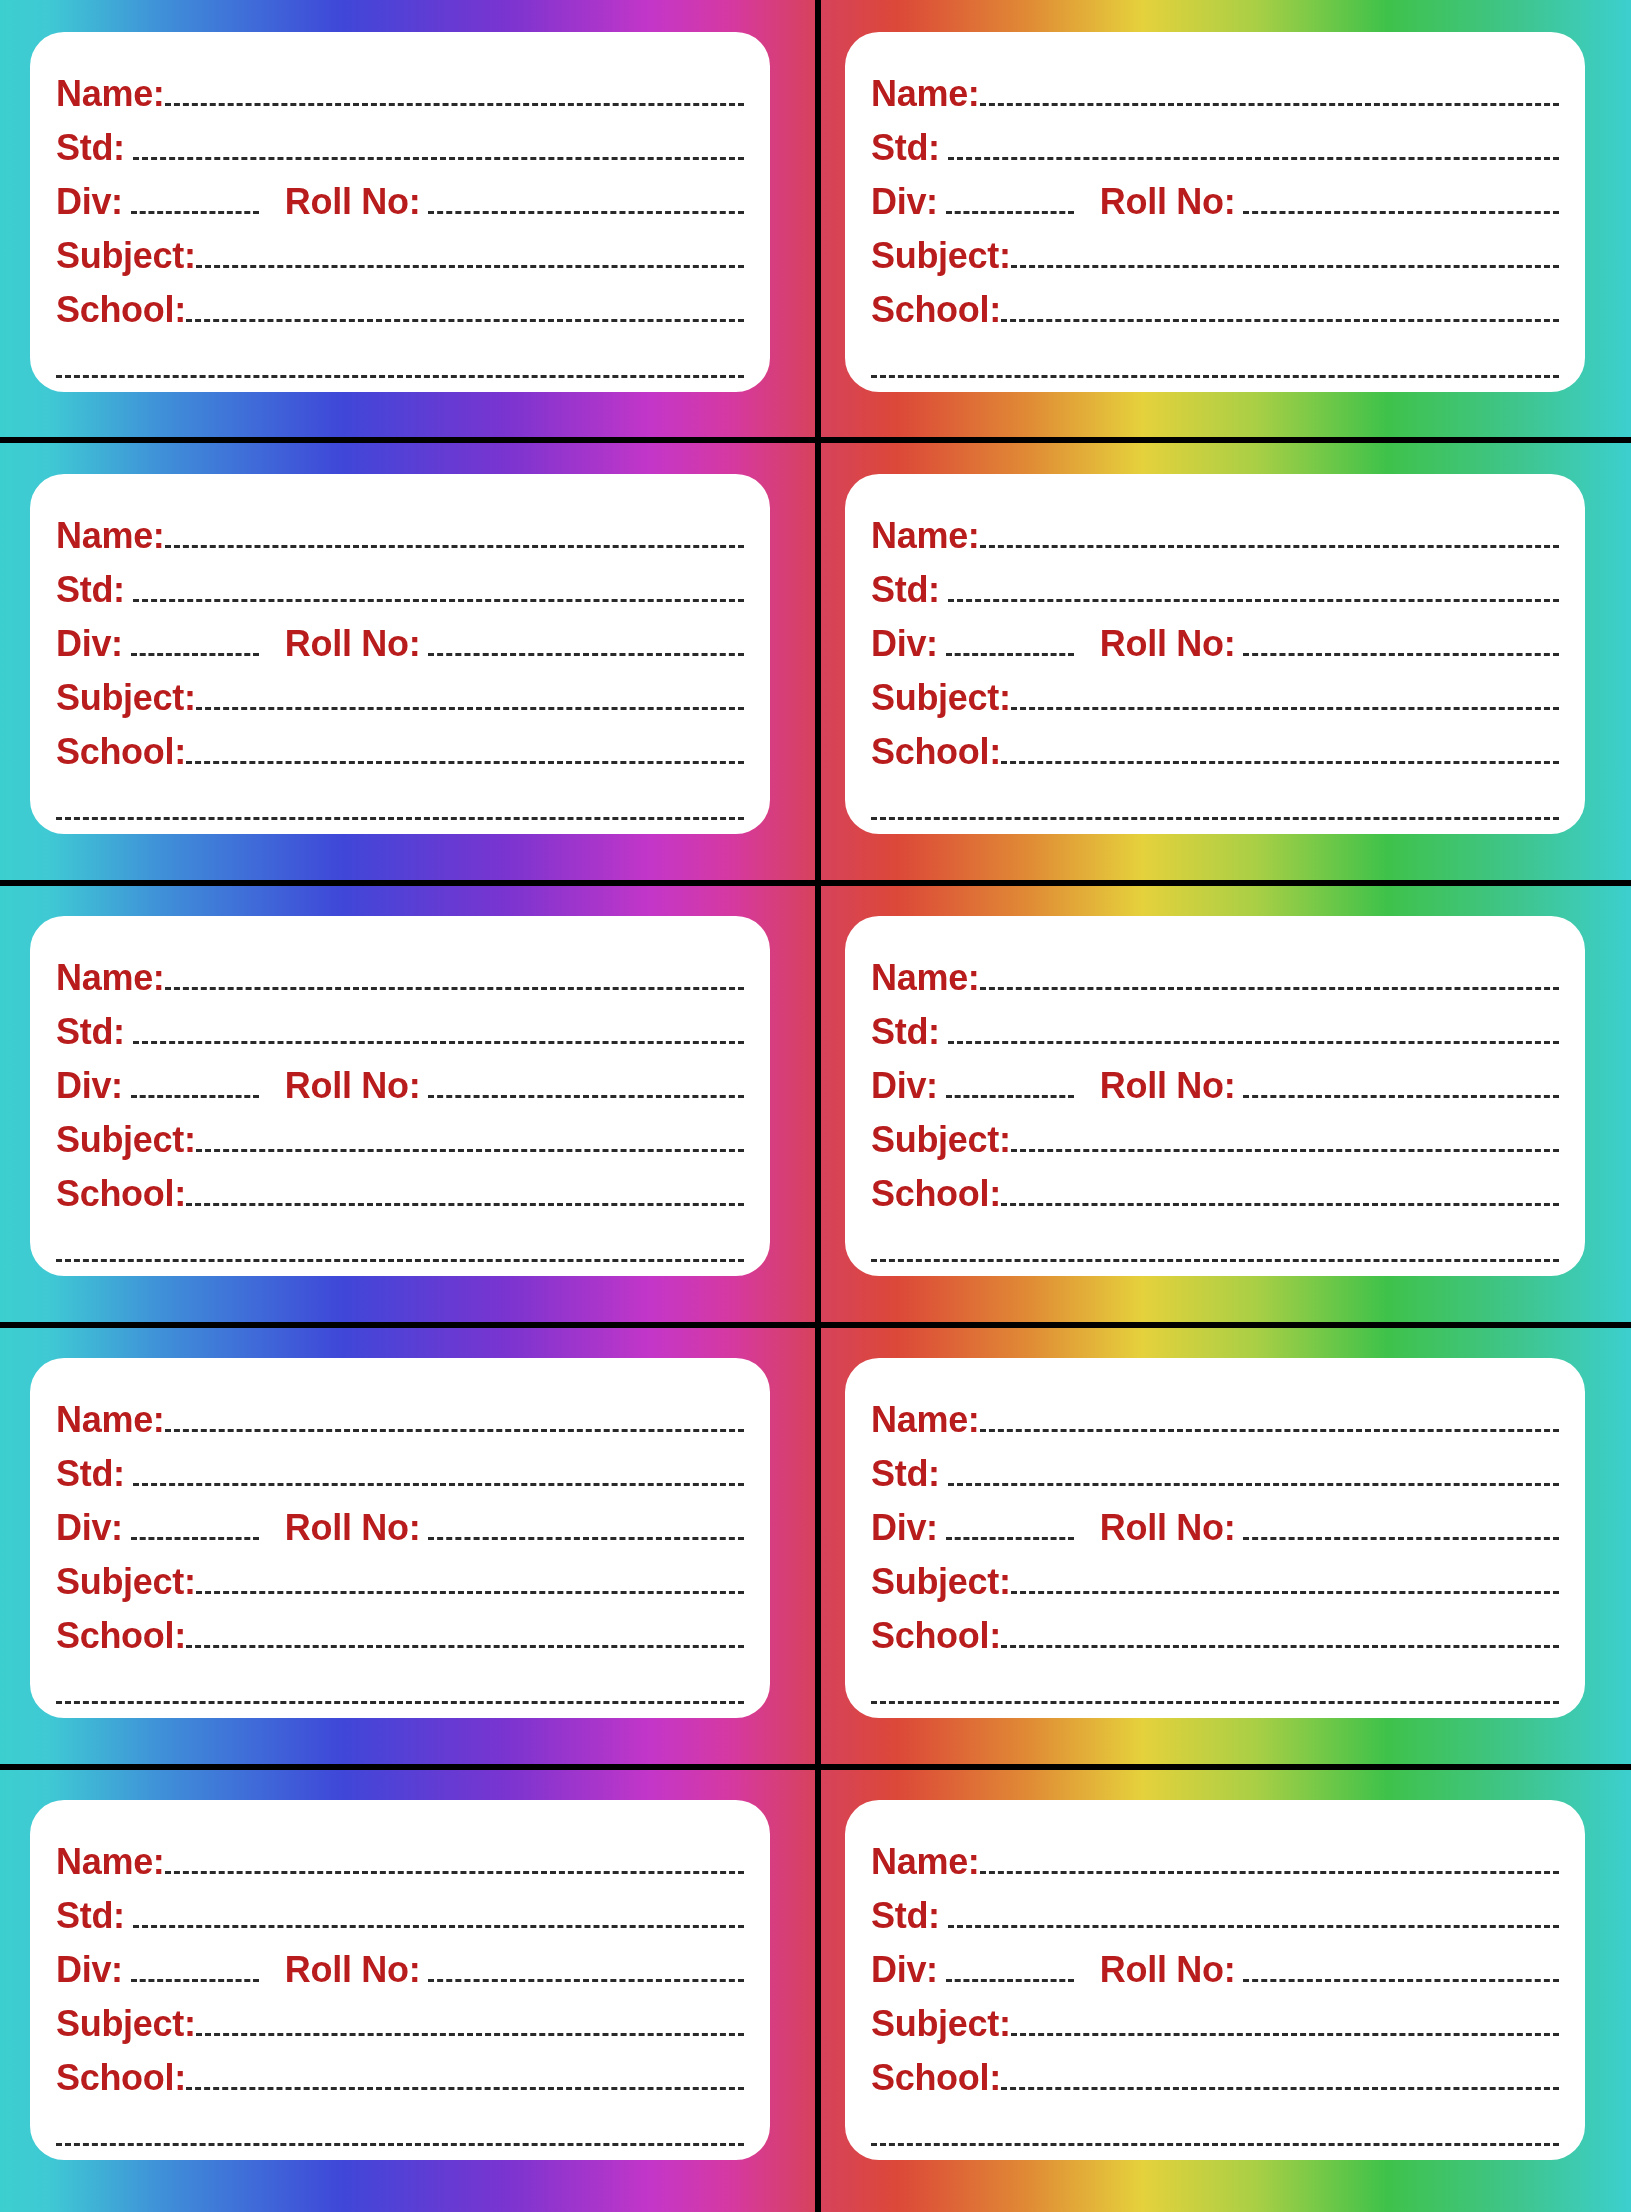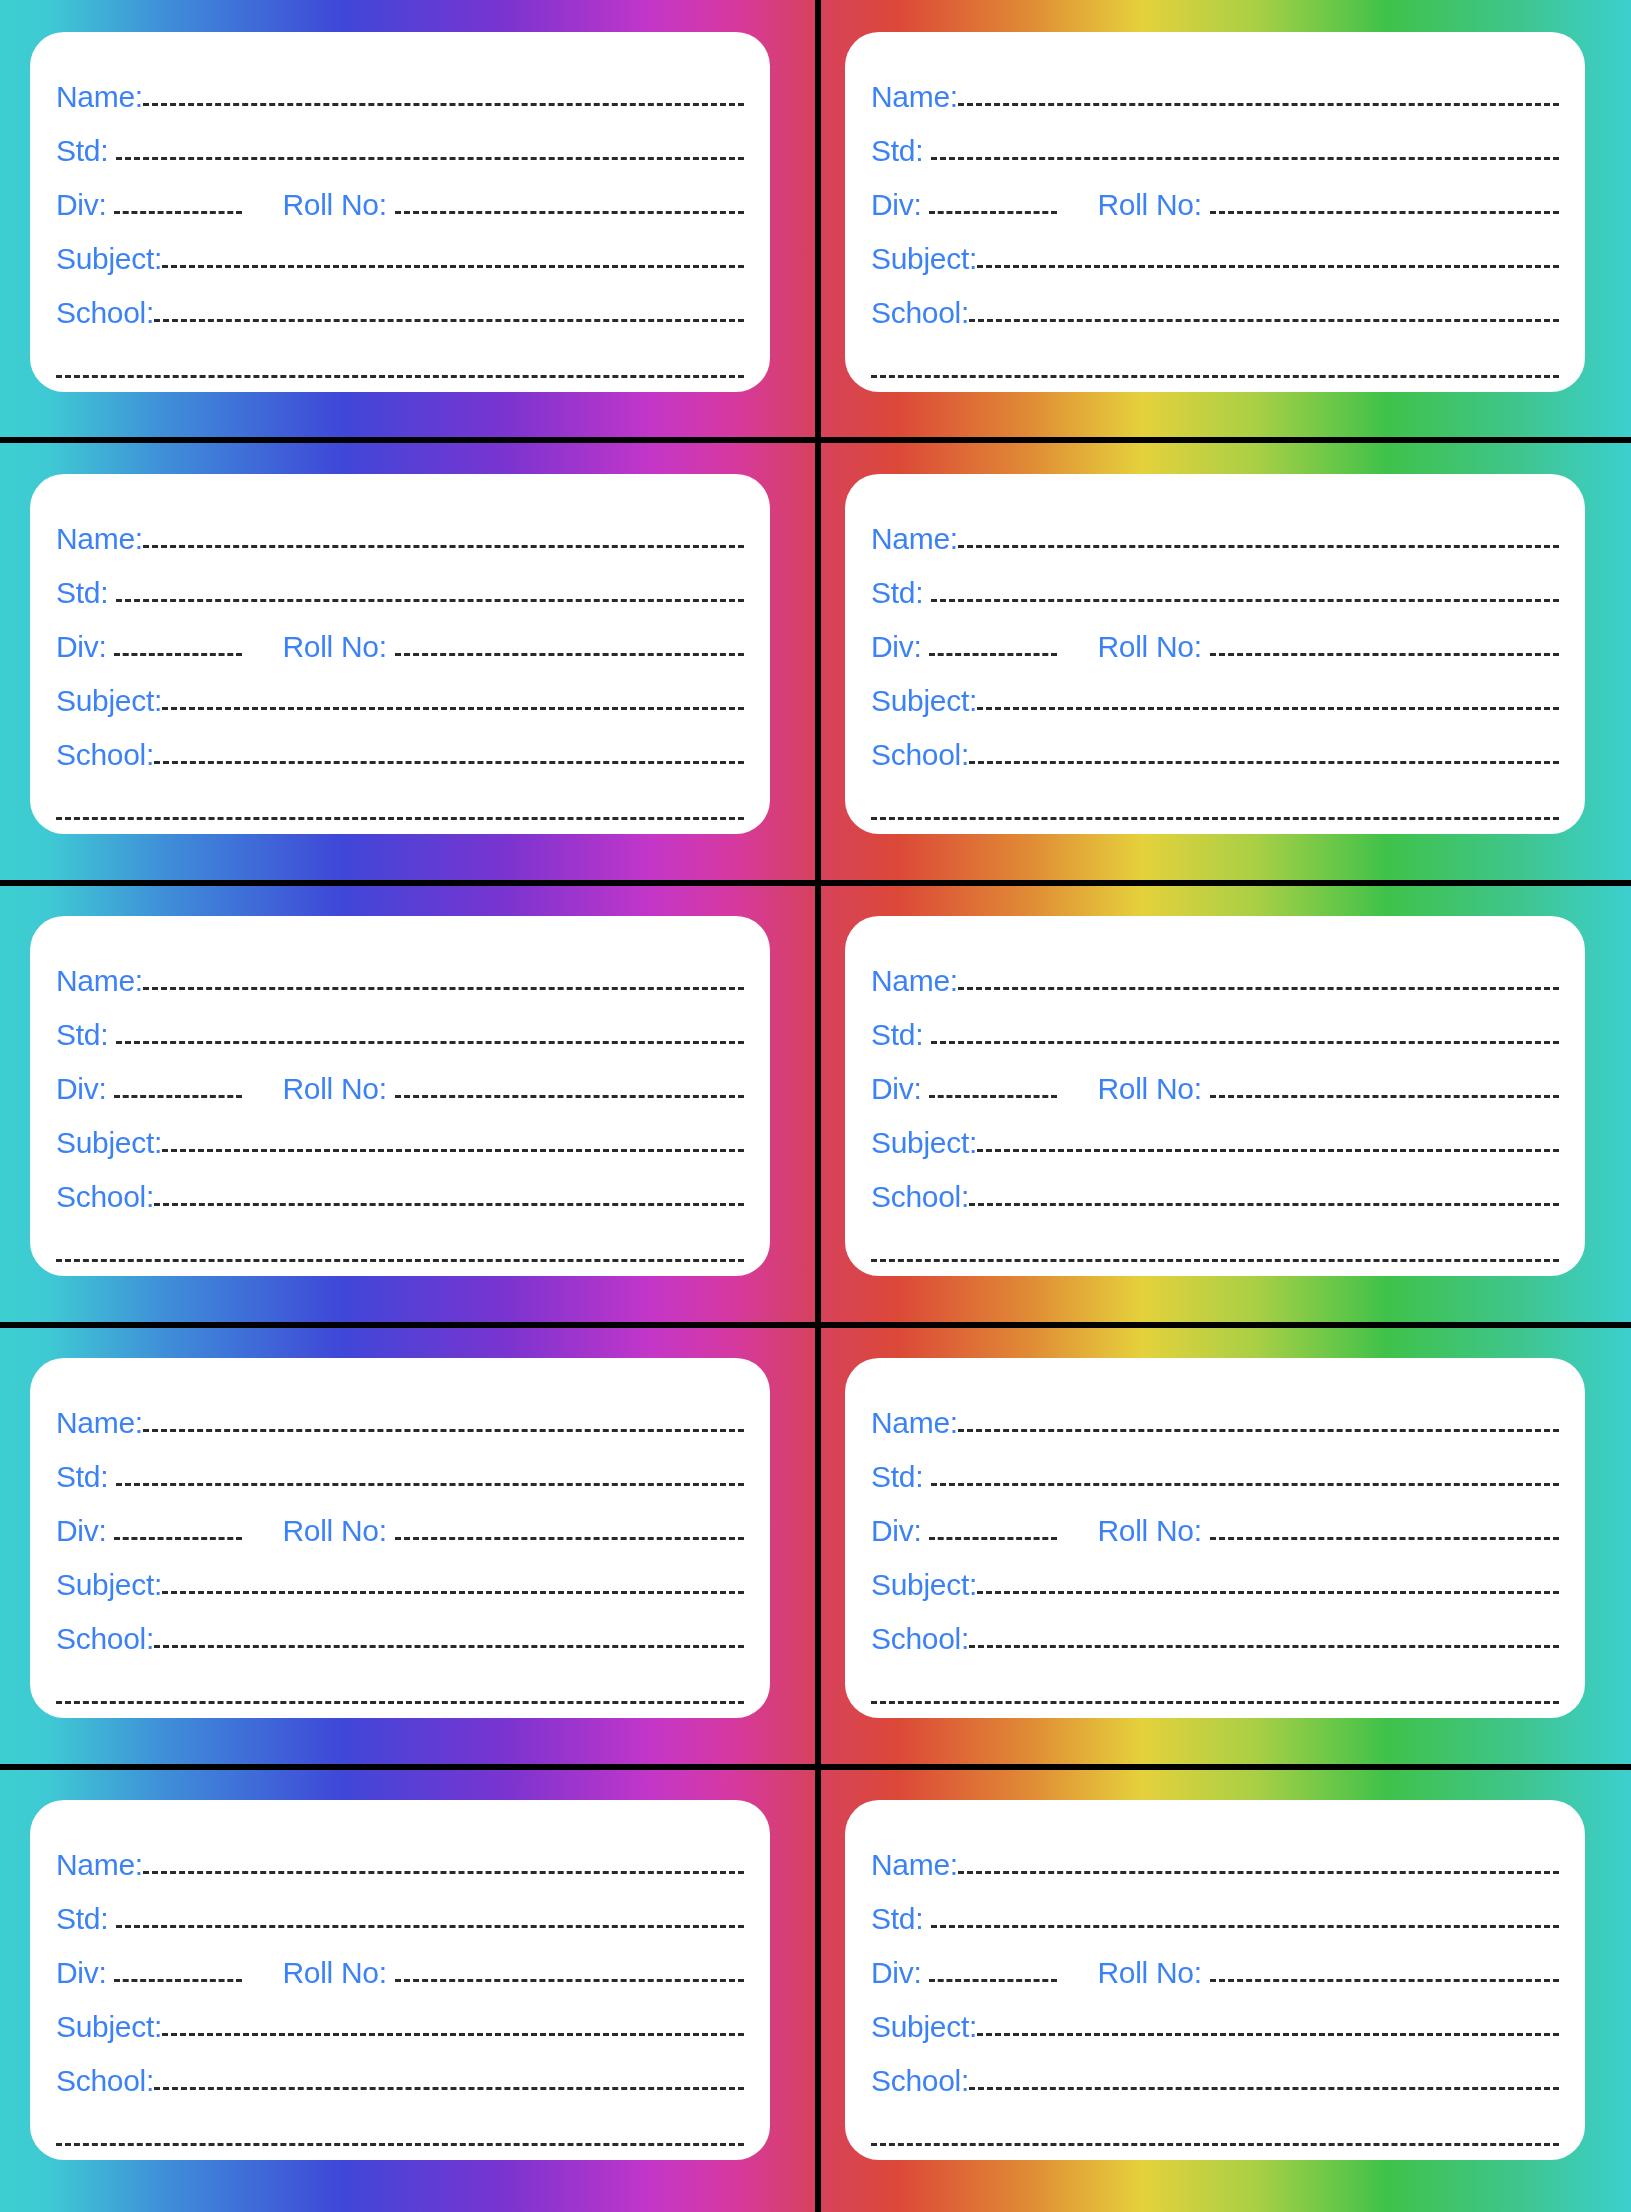--- a/index.html
+++ b/index.html
@@ -74,29 +74,29 @@
   }
 
   .field-row {
     display: flex;
     align-items: flex-end;
     height: 54px;
     white-space: nowrap;
   }
 
   .field-label {
-    font-weight: normal;
-    font-size: 30px;
+    font-weight: bold;
+    font-size: 36px;
     line-height: 1;
-    color: #3b82f6;
+    color: #b91c1c;
     letter-spacing: -0.3px;
     flex: 0 0 auto;
     padding-bottom: 2px;
   }
-  .field-label.gap-left { margin-left: 36px; }
+  .field-label.gap-left { margin-left: 22px; }
 
   .dashline {
     flex: 1 1 auto;
     height: 0;
     border-bottom: 3px dashed #2a2a2a;
     margin-bottom: 8px;
   }
   .dashline.short {
     flex: 0 0 128px;
     margin-left: 8px;

